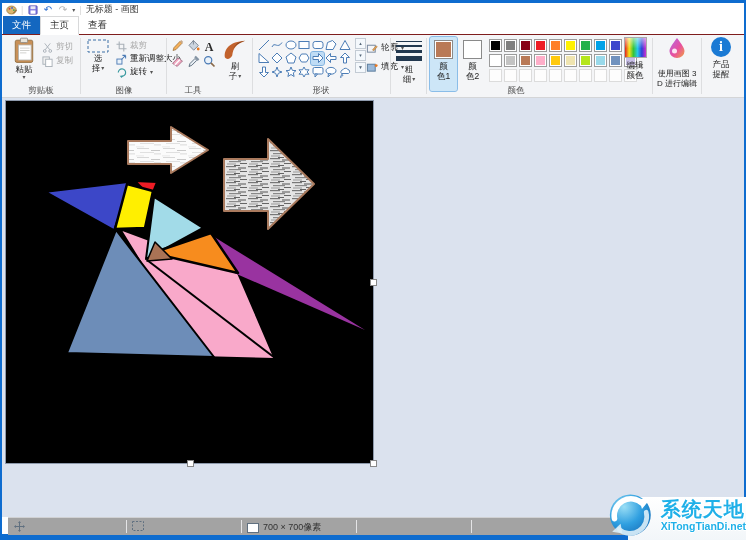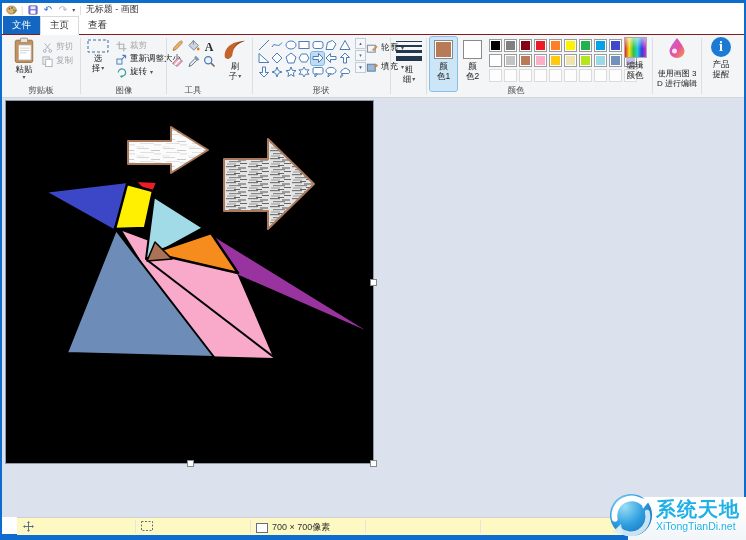--- a/index.html
+++ b/index.html
@@ -48,31 +48,31 @@
   .editcolors-ico{width:21px;height:19px;border:1px solid #aaa;
       background:linear-gradient(180deg,rgba(255,255,255,.55),rgba(255,255,255,0) 55%),
                  linear-gradient(90deg,#e02020,#f7e21a,#35c435,#25c8e8,#2d3fd8,#d02fd0);}
   .sizelines{display:flex;flex-direction:column;gap:3px;width:26px;padding-top:4px;}
   .sizelines i{display:block;background:#22384f;}
   
   .workspace{left:2px;top:98px;right:2px;height:419px;background:#dbe2ee;}
   .canvas{position:absolute;left:3px;top:2px;width:367px;height:362px;border:1px solid #8d99ab;}
   .handle{position:absolute;width:5px;height:5px;background:#fff;border:1px solid #888;}
   
-  .statusbar{left:17px;top:517px;right:2px;height:17px;background:#fef9c3;border-top:1px solid #d0d1d3;
+  .statusbar{left:8px;top:517px;right:2px;height:17px;background:#a3a3a3;border-top:1px solid #d0d1d3;
              font-size:9px;color:#333;}
   .sb-sep{position:absolute;top:2px;bottom:2px;width:1px;background:#e4e4e6;}
   .sb-item{position:absolute;top:3px;display:flex;align-items:center;gap:4px;}
   
   .wm-patch{left:628px;top:497px;width:118px;height:43px;background:linear-gradient(180deg,#ffffff,#f2f6f9);}
   .wm{left:608px;top:490px;width:138px;height:50px;display:flex;align-items:center;}
-  .wm-text{display:flex;flex-direction:column;margin-left:2px;}
+  .wm-text{display:flex;flex-direction:column;margin-left:8px;}
   .wm-title{font-size:20px;font-weight:bold;color:#1fb0e8;letter-spacing:1px;line-height:21px;
      text-shadow:-1px -1px 0 #fff,1px -1px 0 #fff,-1px 1px 0 #fff,1px 1px 0 #fff,0 0 2px #fff;}
-  .wm-site{font-size:10.5px;font-weight:normal;color:#1fb0e8;line-height:12px;
+  .wm-site{font-size:10.5px;font-weight:bold;color:#1fb0e8;line-height:12px;
      text-shadow:-1px 0 0 #fff,1px 0 0 #fff,0 -1px 0 #fff,0 1px 0 #fff;}
 </style>
 </head>
 <body>
 
 <div class="frame"></div>
 
 <div class="abs titlebar">
   <span class="qat-ico">
     <svg width="11" height="11" viewBox="0 0 12 12">

